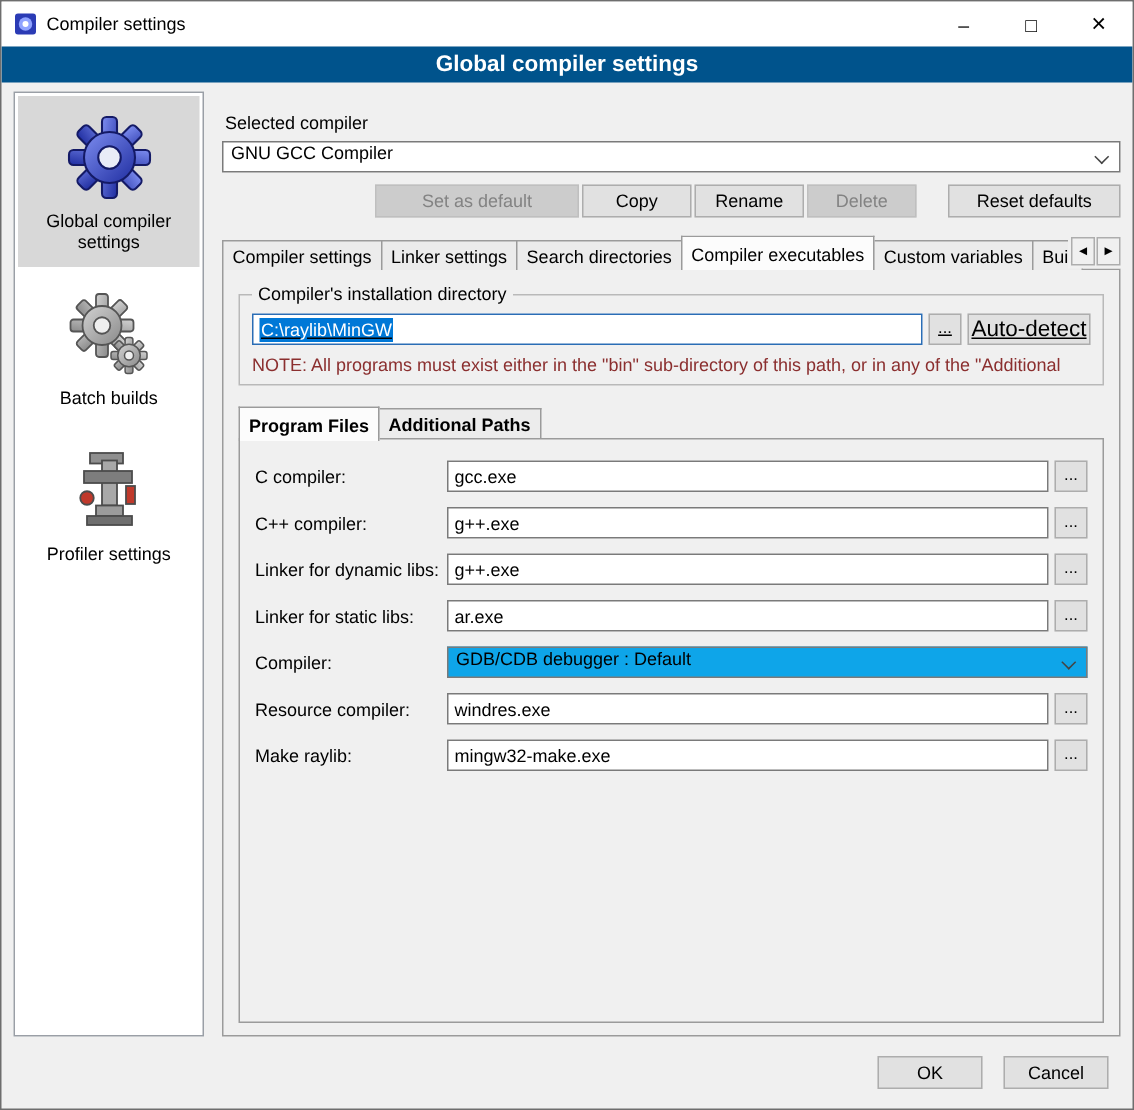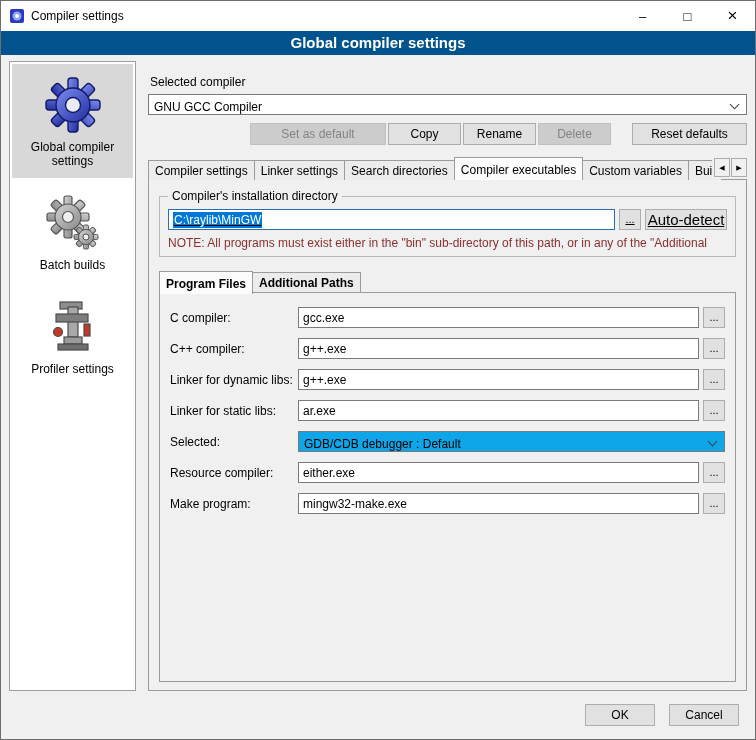--- a/index.html
+++ b/index.html
@@ -34,21 +34,21 @@
   .sb-item { padding: 12px 3px 10px; text-align: center; margin: 2px; cursor: default; }
   .sb-item.selected { background: #d8d8d8; }
   .sb-icon { display: block; margin: 0 auto 6px; width: 58px; height: 58px; }
   .sb-label { display: block; line-height: 14px; font-size: 12px; }
 
   
   .main { flex: 1; display: flex; flex-direction: column; min-width: 0; margin-top: 12px; }
   .sc-label { margin: 2px 0 5px 2px; }
 
   .combo { height: 21px; background: #fff; border: 1px solid #7a7a7a; display: flex;
-           align-items: flex-end; padding: 0 24px 0 5px; position: relative; }
+           align-items: flex-start; padding: 0 24px 0 5px; position: relative; }
   .combo .chev { position: absolute; right: 8px; top: 6px; width: 7px; height: 7px;
                  border-right: 1.4px solid #444; border-bottom: 1.4px solid #444;
                  transform: rotate(45deg); }
   .combo.gray { background: #0ea5e9; }
 
   .btnrow { display: flex; gap: 2px; margin-top: 8px; align-items: center; }
   .btn { height: 22px; background: #e1e1e1; border: 1px solid #adadad; font-size: 12px;
          font-family: inherit; padding: 0 8px; min-width: 73px; }
   .btnrow .btn:first-child { margin-left: 102px; min-width: 136px; }
   .btnrow .btn:last-child  { margin-left: auto; min-width: 115px; }
@@ -252,33 +252,33 @@
                 <span class="flabel">Linker for dynamic libs:</span>
                 <div class="textbox">g++.exe</div>
                 <button class="browse">...</button>
               </div>
               <div class="frow">
                 <span class="flabel">Linker for static libs:</span>
                 <div class="textbox">ar.exe</div>
                 <button class="browse">...</button>
               </div>
               <div class="frow">
-                <span class="flabel">Selected:</span>
+                <span class="flabel">Compiler:</span>
                 <div class="combo gray" style="flex: 1 1 0%;">
                   <span>GDB/CDB debugger : Default</span>
                   <span class="chev"></span>
                 </div>
               </div>
               <div class="frow">
                 <span class="flabel">Resource compiler:</span>
-                <div class="textbox">either.exe</div>
-                <button class="browse">...</button>
-              </div>
-              <div class="frow">
-                <span class="flabel">Make program:</span>
+                <div class="textbox">windres.exe</div>
+                <button class="browse">...</button>
+              </div>
+              <div class="frow">
+                <span class="flabel">Make raylib:</span>
                 <div class="textbox">mingw32-make.exe</div>
                 <button class="browse">...</button>
               </div>
             </div>
         </div>
 
       </div>
     </div>
   </div>
 

